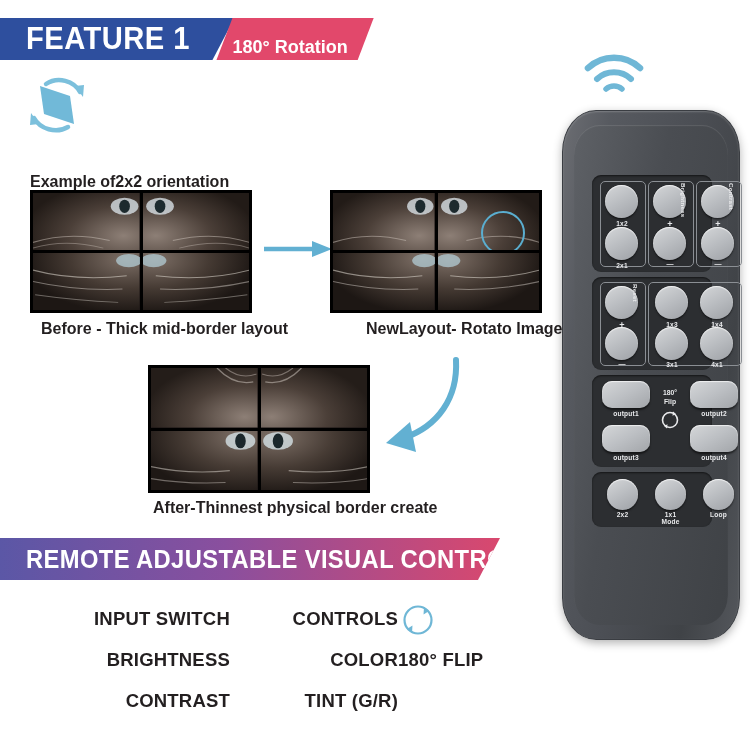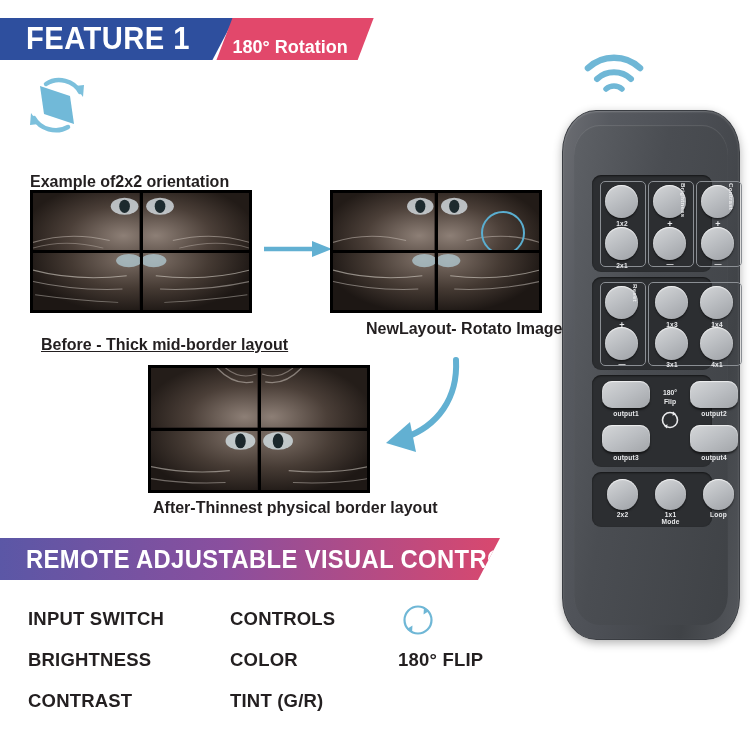--- a/index.html
+++ b/index.html
@@ -17,21 +17,21 @@
   .fb-pink span{color:#ffffff;font-size:18px;font-weight:bold;white-space:nowrap;}
 
   
   .intro{position:absolute;left:26px;top:72px;width:520px;display:flex;gap:14px;}
   .rot-icon{width:62px;height:66px;flex:0 0 62px;position:relative;}
   .intro-text{font-size:13.2px;font-weight:bold;color:#231f20;line-height:1.47;width:440px;letter-spacing:-.1px;}
 
   
   .cap{position:absolute;font-size:16px;font-weight:bold;color:#231f20;white-space:nowrap;}
   .cap-top{left:30px;top:173px;}
-  .cap-before{left:41px;top:336px;text-decoration:underline;}
+  .cap-before{left:41px;top:320px;}
   .cap-new{left:366px;top:320px;}
   .cap-after{left:153px;top:499px;}
 
   
   .wall{position:absolute;background:#000;display:grid;grid-template-columns:1fr 1fr;grid-template-rows:1fr 1fr;gap:3px;padding:3px;box-sizing:border-box;}
   .wall .cell{overflow:hidden;position:relative;background:#1a1414;}
   .wall-a{left:30px;top:190px;width:222px;height:123px;}
   .wall-b{left:330px;top:190px;width:212px;height:123px;}
   .wall-c{left:148px;top:365px;width:222px;height:128px;}
   .cat-svg{position:absolute;width:100%;height:100%;left:0;top:0;}
@@ -42,21 +42,21 @@
   .arrow-right{position:absolute;left:264px;top:238px;width:70px;height:22px;}
   .arrow-curve{position:absolute;left:372px;top:348px;width:115px;height:112px;}
 
   
   .ctrl-banner{position:absolute;left:0;top:538px;height:42px;width:500px;
     background:linear-gradient(90deg,#5b57a6 0%,#8a4f9e 45%,#d9486e 100%);
     clip-path:polygon(0 0, 100% 0, calc(100% - 22px) 100%, 0 100%);display:flex;align-items:center;padding-left:26px;box-sizing:border-box;}
   .ctrl-banner span{color:#fff;font-size:25px;font-weight:bold;letter-spacing:.4px;transform:scaleX(.95);transform-origin:left center;white-space:nowrap;}
 
   
-  .ctrl-list{position:absolute;left:28px;top:598px;width:500px;}
+  .ctrl-list{position:absolute;left:28px;top:598px;width:500px;text-align:right;}
   .ctrl-row{display:flex;height:41px;align-items:center;}
   .ctrl-cell{font-size:18.5px;font-weight:bold;color:#231f20;letter-spacing:.2px;}
   .c1{width:202px;}
   .c2{width:168px;}
   .c3{width:130px;display:flex;align-items:center;}
   .flip-icon{width:40px;height:40px;}
 
   
   .wifi{position:absolute;left:583px;top:52px;width:62px;height:48px;}
   .remote{position:absolute;left:562px;top:110px;width:178px;height:530px;
@@ -105,21 +105,21 @@
         <path d="M57 25 L49 14 L58 13 Z" fill="#7cc0dc"></path>
         <path d="M42 55 C30 62, 14 57, 8 46" stroke="#7cc0dc" stroke-width="4.5" fill="none" stroke-linecap="round"></path>
         <path d="M5 41 L13 52 L4 53 Z" fill="#7cc0dc"></path>
       </svg>
     </div>
   </div>
 
   <div class="cap cap-top">Example of2x2 orientation</div>
   <div class="cap cap-before">Before - Thick mid-border layout</div>
   <div class="cap cap-new">NewLayout- Rotato Image</div>
-  <div class="cap cap-after">After-Thinnest physical border layout</div>
+  <div class="cap cap-after">After-Thinnest physical border create</div>
 
   <div class="wall wall-a">
     <div class="cell">
         <svg class="cat-svg" viewBox="0 0 100 60" preserveAspectRatio="none">
           <defs>
             <radialGradient id="fA" cx="85%" cy="75%" r="95%">
               <stop offset="0%" stop-color="#8d7f76"></stop>
               <stop offset="55%" stop-color="#4b3f38"></stop>
               <stop offset="100%" stop-color="#221b17"></stop>
             </radialGradient>

